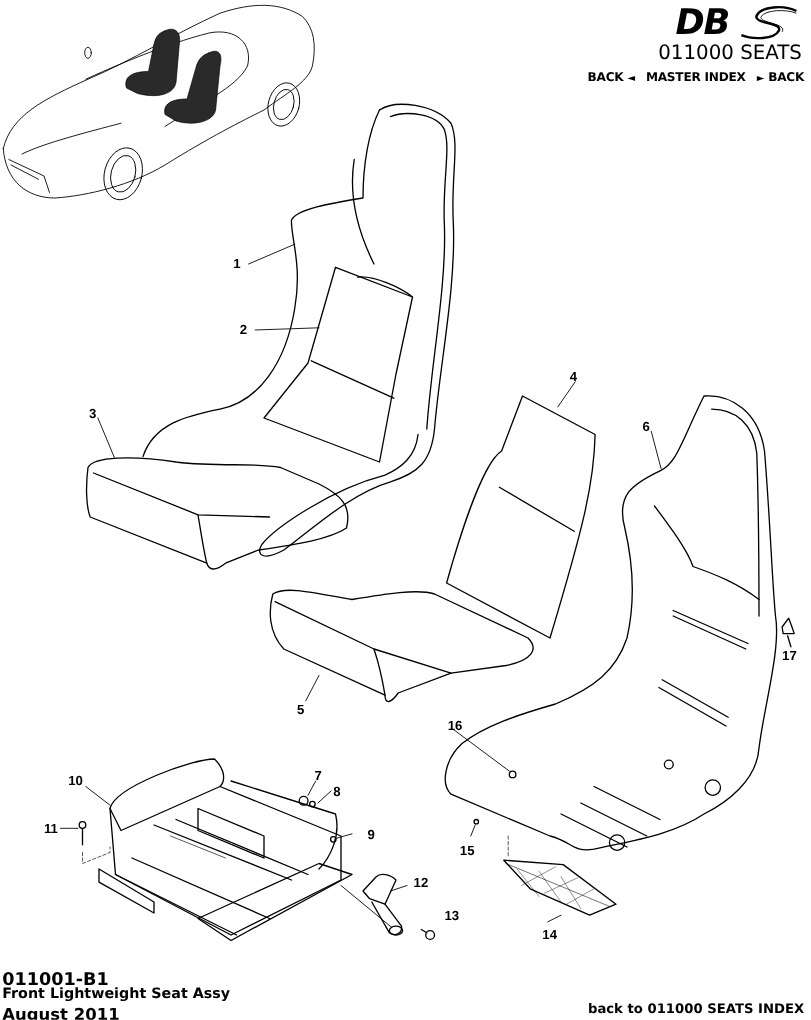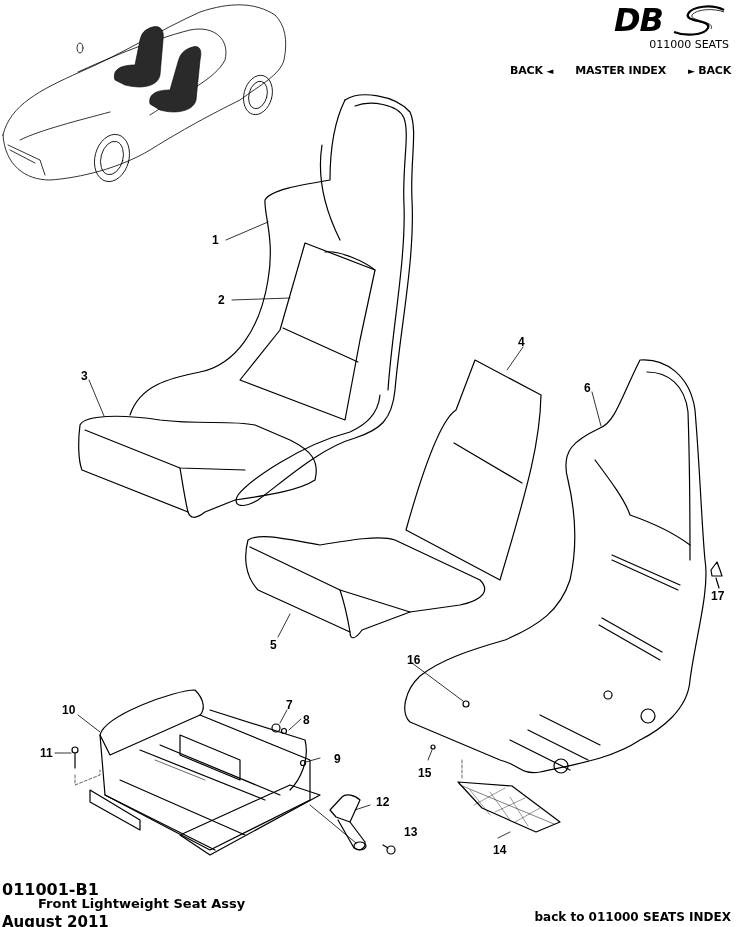--- a/index.html
+++ b/index.html
@@ -1,25 +1,25 @@
 <!DOCTYPE html>
 <html><head>
 <meta charset="utf-8">
 <style>
   html, body { margin:0; padding:0; background:#ffffff; }
   body { width:737px; height:927px; position:relative; overflow:hidden;
          font-family:"DejaVu Sans", sans-serif; color:#000; }
   .abs { position:absolute; }
   .logo { right:10px; top:0px; width:115px; height:40px; }
-  .section-title { right:8px; top:38px; font-family:"DejaVu Sans", sans-serif; font-size:11px; white-space:nowrap; }
-  .nav { right:6px; top:64px; font-size:11px; font-weight:bold; white-space:nowrap; display:flex; gap:22px; letter-spacing:-0.2px; }
+  .section-title { right:8px; top:38px; font-family:"DejaVu Sans", sans-serif; font-size:18px; white-space:nowrap; }
+  .nav { right:6px; top:64px; font-size:11px; font-weight:bold; white-space:nowrap; display:flex; gap:10px; letter-spacing:-0.2px; }
   .nav span { cursor:pointer; }
   .arrow { font-size:9px; }
   .footer-code { left:2px; top:880px; font-size:16px; font-weight:bold; }
-  .footer-title { left:2px; top:896px; font-size:13px; font-weight:bold;margin-left:36px; }
+  .footer-title { left:2px; top:896px; font-size:13px; font-weight:bold; }
   .footer-date { left:2px; top:913px; font-size:15px; font-weight:bold; }
   .footer-back { right:6px; top:910px; font-size:12px; font-weight:bold; cursor:pointer; }
   .callout { font-family:"Liberation Sans", sans-serif; font-weight:bold; font-size:12px; }
   svg.drawing { position:absolute; left:0; top:0; }
 </style>
 </head>
 <body>
 
 <svg class="abs logo" viewBox="0 0 115 40">
   <text x="2" y="31" font-family="DejaVu Sans, sans-serif" font-size="32" font-style="italic" font-weight="bold" fill="#000" letter-spacing="-1">DB</text>

